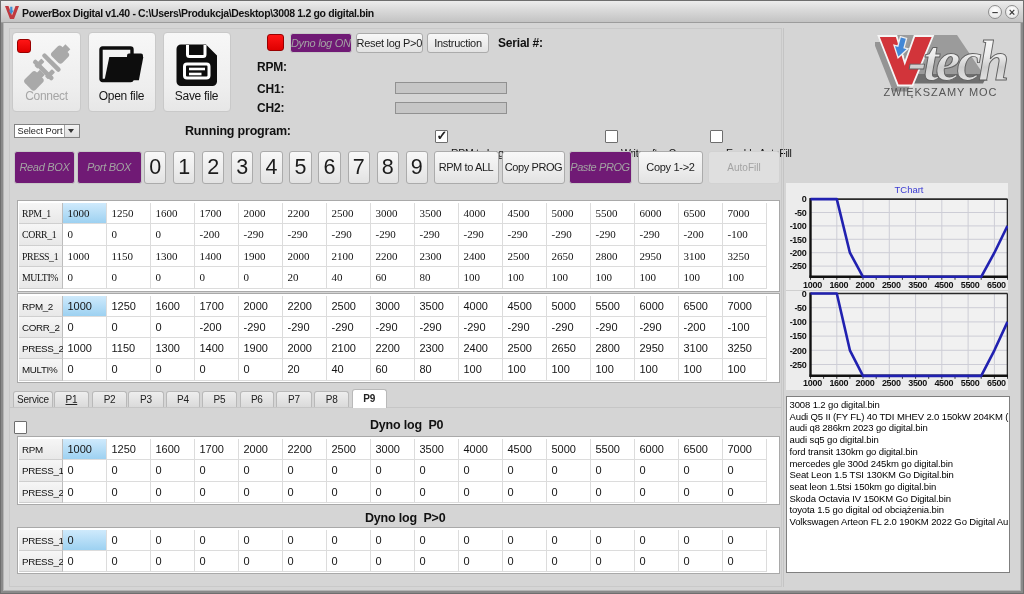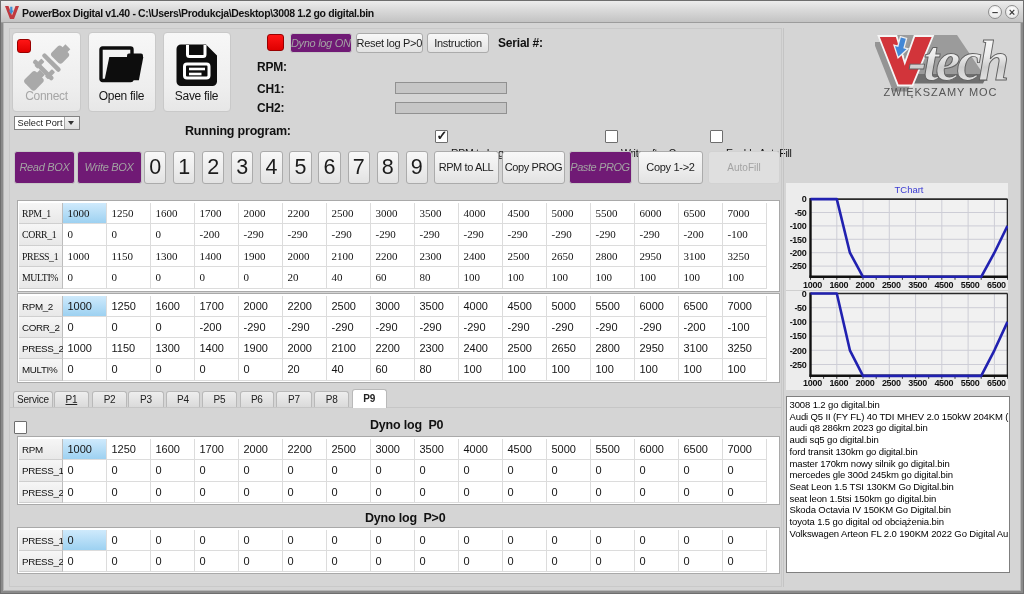--- a/index.html
+++ b/index.html
@@ -16,21 +16,21 @@
 .btn.dis { background:#701a75; border-color:#c8c8c8; color:#a3a3a3;font-style:italic; }
 .btn.flat { background:#dfdfdf; border-color:#d2d2d2; color:#a3a3a3; }
 .bigbtn { position:absolute; background:linear-gradient(#f7f7f7,#eeeeee 70%,#e7e7e7); border:1px solid #c9c9c9; border-radius:4px; }
 .biglabel { position:absolute; width:100%; text-align:center; font-size:12px; letter-spacing:-0.3px; }
 .redsq { position:absolute; width:17px; height:17px; background:linear-gradient(#ff1515,#df0000); border:1px solid #990000; border-radius:3px; }
 .lab { position:absolute; font-weight:bold; font-size:11.5px; letter-spacing:-0.2px; color:#111; }
 .bar { position:absolute; width:112px; height:12px; background:#c6c6c6; border:1px solid #919191; }
 .cb { position:absolute; width:13px; height:13px; background:#fff; border:1px solid #6e6e6e; border-radius:1px; }
 .cb .chk { position:absolute; left:0.5px; top:-2.5px; font-size:13px; color:#222; font-weight:bold; }
 .cblab { position:absolute; font-size:10.5px; letter-spacing:-0.3px; color:#111;margin-top:16px; }
-.combo { position:absolute; left:14px; top:116px; width:65.5px; height:13.5px; background:#fff; border:1px solid #828282; font-size:9.2px; color:#222; }
+.combo { position:absolute; left:14px; top:124px; width:65.5px; height:13.5px; background:#fff; border:1px solid #828282; font-size:9.2px; color:#222; }
 .combo .txt { position:absolute; left:2.5px; top:1.2px; white-space:nowrap; }
 .combo .arr { position:absolute; right:0; top:0; bottom:0; width:15px; background:linear-gradient(#f2f2f2,#ddd); border-left:1px solid #a5a5a5; }
 .combo .arr:after { content:""; position:absolute; left:3.5px; top:4px; border:3.5px solid transparent; border-top:4.5px solid #333; }
 .tbl { position:absolute; background:#fff; border:1px solid #a9a9a9; }
 .trow { position:absolute; left:0; width:100%; }
 .th { position:absolute; top:0; height:100%; background:linear-gradient(#f6f6f6,#e8e8e8); border-right:1px solid #bdbdbd; border-bottom:1px solid #cfcfcf; font-size:9.8px; letter-spacing:-0.35px; color:#111; padding:5px 0 0 3.5px; }
 .td { position:absolute; top:0; height:100%; background:#fff; border-right:1px solid #dcdcdc; border-bottom:1px solid #dcdcdc; font-size:11px; color:#141414; padding:4px 0 0 5px; }
 .td.sel { background:linear-gradient(#cfeafc,#9dd1f1); }
 .tab { position:absolute; top:391px; height:15.5px; background:linear-gradient(#eeeeee,#dadada); border:1px solid #b9b9b9; border-bottom:none; border-radius:3px 3px 0 0; text-align:center; font-size:10px; letter-spacing:-0.25px; color:#222; padding-top:1.5px; }
 .tab.selct { top:388.5px; height:19px; background:#fff; font-weight:bold; z-index:2; padding-top:3px; }
@@ -99,21 +99,21 @@
 <div class="lab" style="left:185px;top:124px;font-size:12.5px;">Running program:</div>
 <div class="cb" style="left:435px;top:129.5px;">
     <span class="chk">✓</span>
   </div>
 <div class="cblab" style="left:451px;top:130.5px;">RPM to Log</div>
 <div class="cb" style="left:605px;top:129.5px;"></div>
 <div class="cblab" style="left:621px;top:130.5px;">Write after Copy</div>
 <div class="cb" style="left:710px;top:129.5px;"></div>
 <div class="cblab" style="left:726px;top:130.5px;">Enable AutoFill</div>
 <div class="btn dis" style="left:14px;top:150.5px;width:61px;height:33px;font-size:11px;letter-spacing:-0.3px;">Read BOX</div>
-<div class="btn dis" style="left:76.5px;top:150.5px;width:65px;height:33px;font-size:11px;letter-spacing:-0.3px;">Write BOX</div>
+<div class="btn dis" style="left:76.5px;top:150.5px;width:65px;height:33px;font-size:11px;letter-spacing:-0.3px;">Port BOX</div>
 <div class="btn" style="left:144.0px;top:150.5px;width:22.3px;height:33px;font-size:21.5px;">0</div>
 <div class="btn" style="left:173.1px;top:150.5px;width:22.3px;height:33px;font-size:21.5px;">1</div>
 <div class="btn" style="left:202.1px;top:150.5px;width:22.3px;height:33px;font-size:21.5px;">2</div>
 <div class="btn" style="left:231.2px;top:150.5px;width:22.3px;height:33px;font-size:21.5px;">3</div>
 <div class="btn" style="left:260.3px;top:150.5px;width:22.3px;height:33px;font-size:21.5px;">4</div>
 <div class="btn" style="left:289.4px;top:150.5px;width:22.3px;height:33px;font-size:21.5px;">5</div>
 <div class="btn" style="left:318.4px;top:150.5px;width:22.3px;height:33px;font-size:21.5px;">6</div>
 <div class="btn" style="left:347.5px;top:150.5px;width:22.3px;height:33px;font-size:21.5px;">7</div>
 <div class="btn" style="left:376.6px;top:150.5px;width:22.3px;height:33px;font-size:21.5px;">8</div>
 <div class="btn" style="left:405.6px;top:150.5px;width:22.3px;height:33px;font-size:21.5px;">9</div>
@@ -517,19 +517,18 @@
     <line x1="23.5" y1="84.80000000000001" x2="222.5" y2="84.80000000000001" stroke="#111" stroke-width="2.4"></line>
     <polyline points="24.5,2.5 37.6,2.5 50.8,2.5 63.9,59.3 77.0,84.9 90.2,84.9 103.3,84.9 116.4,84.9 129.6,84.9 142.7,84.9 155.8,84.9 169.0,84.9 182.1,84.9 195.2,84.9 208.4,59.3 221.5,30.9" fill="none" stroke="#2121b0" stroke-width="2.6" stroke-linejoin="round"></polyline>
   </svg>
 <div class="abs" style="left:785.5px;top:290px;width:222.5px;height:1px;background:#cfcfcf;"></div>
 <div class="flist">
     <div>3008 1.2 go digital.bin</div>
     <div>Audi Q5 II (FY FL) 40 TDI MHEV 2.0 150kW 204KM (</div>
     <div>audi q8 286km 2023 go digital.bin</div>
     <div>audi sq5 go digital.bin</div>
     <div>ford transit 130km go digital.bin</div>
-    <div>master 170km nowy silnik go digital.bin</div>
     <div>mercedes gle 300d 245km go digital.bin</div>
     <div>Seat Leon 1.5 TSI 130KM Go Digital.bin</div>
     <div>seat leon 1.5tsi 150km go digital.bin</div>
     <div>Skoda Octavia IV 150KM Go Digital.bin</div>
     <div>toyota 1.5 go digital od obciążenia.bin</div>
     <div>Volkswagen Arteon FL 2.0 190KM 2022 Go Digital Au</div>
   </div>
 </body></html>

